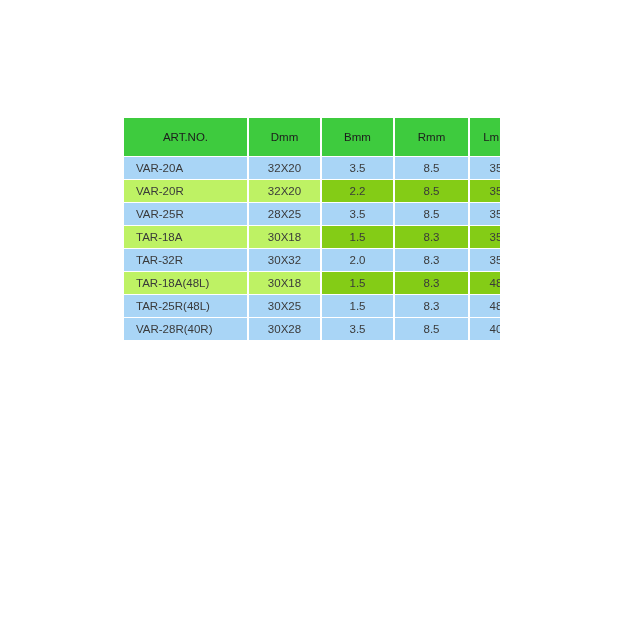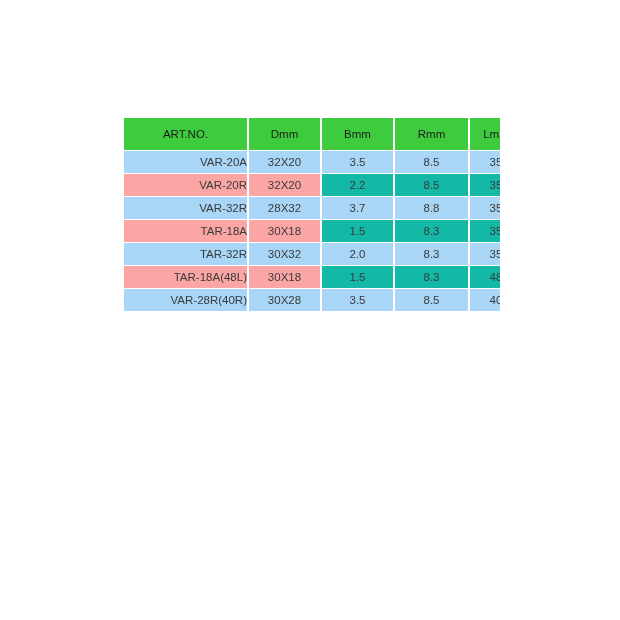--- a/index.html
+++ b/index.html
@@ -48,38 +48,38 @@
     white-space: nowrap;
     overflow: hidden;
   }
 
   
   table.spec-table thead th {
     background: #3ecb3e;
     color: #1c1c1c;
     text-align: center;
     font-size: 11.5px;
-    height: 32px;
+    height: 38px;
     margin-top: 7px;
   }
 
   
   tbody td {
     text-align: center;
     background: #a9d5f6;
   }
   tbody td.art {
-    text-align: right;
-    padding-left: 5px;
+    text-align: left;
+    padding-left: 12px;
   }
 
   
-  tbody tr.hl td              { background: #14b8a6; }
+  tbody tr.hl td              { background: #84cc16; }
   tbody tr.hl td.art,
-  tbody tr.hl td.dim          { background: #fca5a5; }
+  tbody tr.hl td.dim          { background: #bef264; }
 
   
 </style>
 </head>
 <body>
 
 <div id="spec-table-viewport">
   <table class="spec-table">
     <colgroup>
       <col class="c-art">
@@ -106,24 +106,24 @@
           <td>35</td>
         </tr>
         <tr class="hl">
           <td class="art">VAR-20R</td>
           <td class="dim">32X20</td>
           <td>2.2</td>
           <td>8.5</td>
           <td>35</td>
         </tr>
         <tr>
-          <td class="art">VAR-32R</td>
-          <td class="dim">28X32</td>
-          <td>3.7</td>
-          <td>8.8</td>
+          <td class="art">VAR-25R</td>
+          <td class="dim">28X25</td>
+          <td>3.5</td>
+          <td>8.5</td>
           <td>35</td>
         </tr>
         <tr class="hl">
           <td class="art">TAR-18A</td>
           <td class="dim">30X18</td>
           <td>1.5</td>
           <td>8.3</td>
           <td>35</td>
         </tr>
         <tr>
@@ -134,20 +134,27 @@
           <td>35</td>
         </tr>
         <tr class="hl">
           <td class="art">TAR-18A(48L)</td>
           <td class="dim">30X18</td>
           <td>1.5</td>
           <td>8.3</td>
           <td>48</td>
         </tr>
         <tr>
+          <td class="art">TAR-25R(48L)</td>
+          <td class="dim">30X25</td>
+          <td>1.5</td>
+          <td>8.3</td>
+          <td>48</td>
+        </tr>
+        <tr>
           <td class="art">VAR-28R(40R)</td>
           <td class="dim">30X28</td>
           <td>3.5</td>
           <td>8.5</td>
           <td>40</td>
         </tr>
       </tbody>
   </table>
 </div>
 

